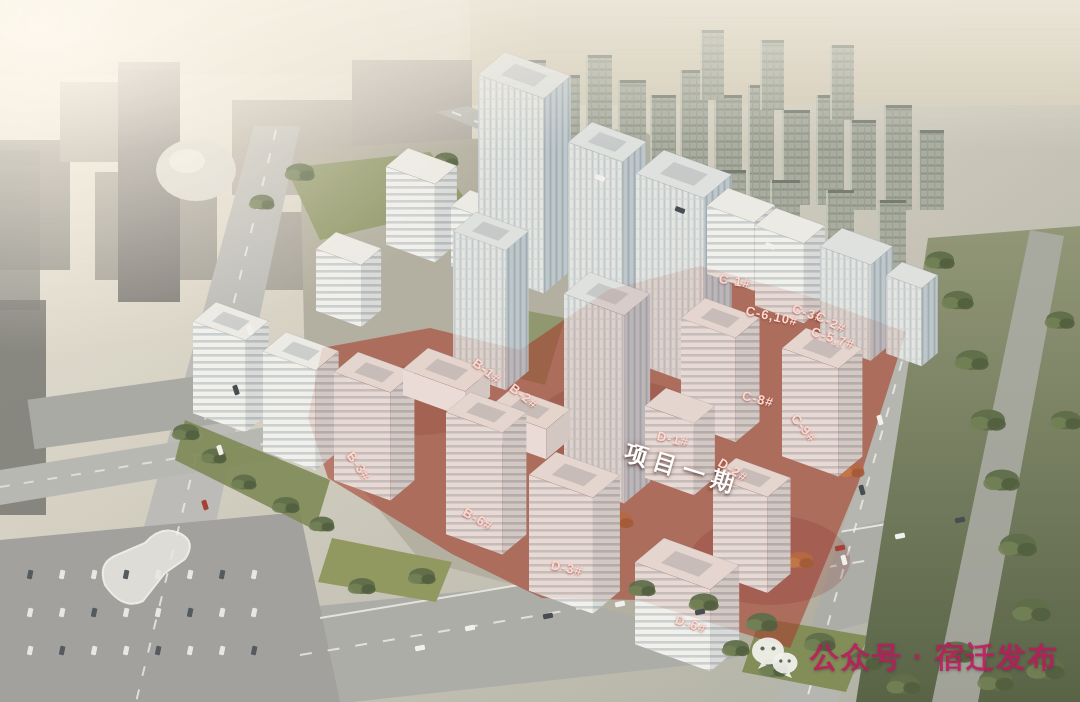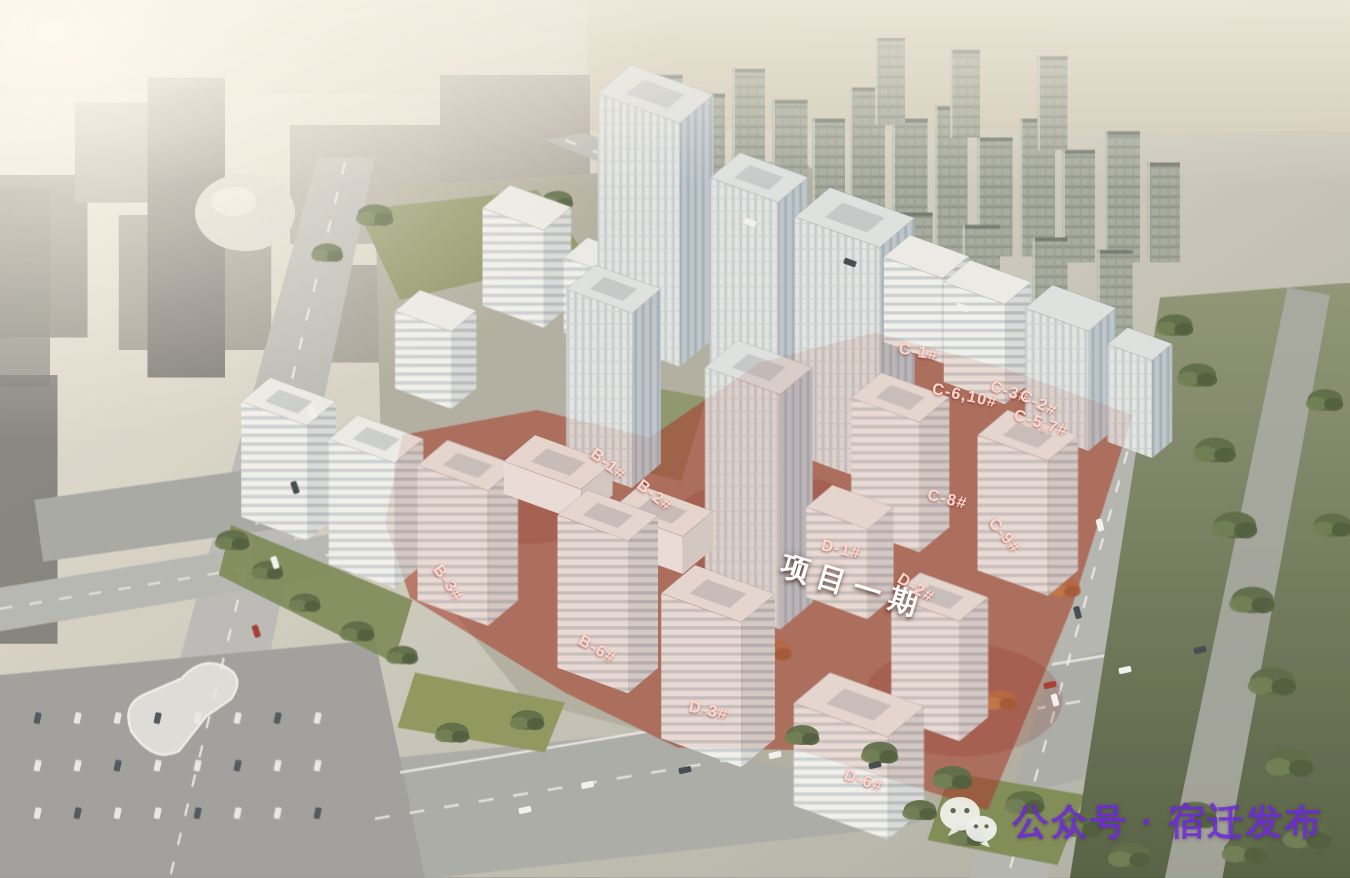--- a/index.html
+++ b/index.html
@@ -521,16 +521,16 @@
   <svg width="52" height="48" viewBox="0 0 52 48">
     <ellipse cx="20" cy="17" rx="16" ry="13.5" fill="#ffffff" opacity="0.95"></ellipse>
     <path d="M14,28 l-4,7 l9,-4 z" fill="#ffffff" opacity="0.95"></path>
     <circle cx="14.5" cy="14.5" r="2.1" fill="#5c6455"></circle>
     <circle cx="25.5" cy="14.5" r="2.1" fill="#5c6455"></circle>
     <ellipse cx="37" cy="29" rx="12.5" ry="10.5" fill="#ffffff" opacity="0.95"></ellipse>
     <path d="M41,38 l3,6 l-8,-3 z" fill="#ffffff" opacity="0.95"></path>
     <circle cx="32.8" cy="27" r="1.7" fill="#5c6455"></circle>
     <circle cx="41.2" cy="27" r="1.7" fill="#5c6455"></circle>
   </svg>
-  <span class="wm-text" style="color: #6d28d9;">公众号 · 宿迁发布</span>
+  <span class="wm-text" style="color: #be185d;">公众号 · 宿迁发布</span>
 </div>
 
 </div>
 
 </body></html>

